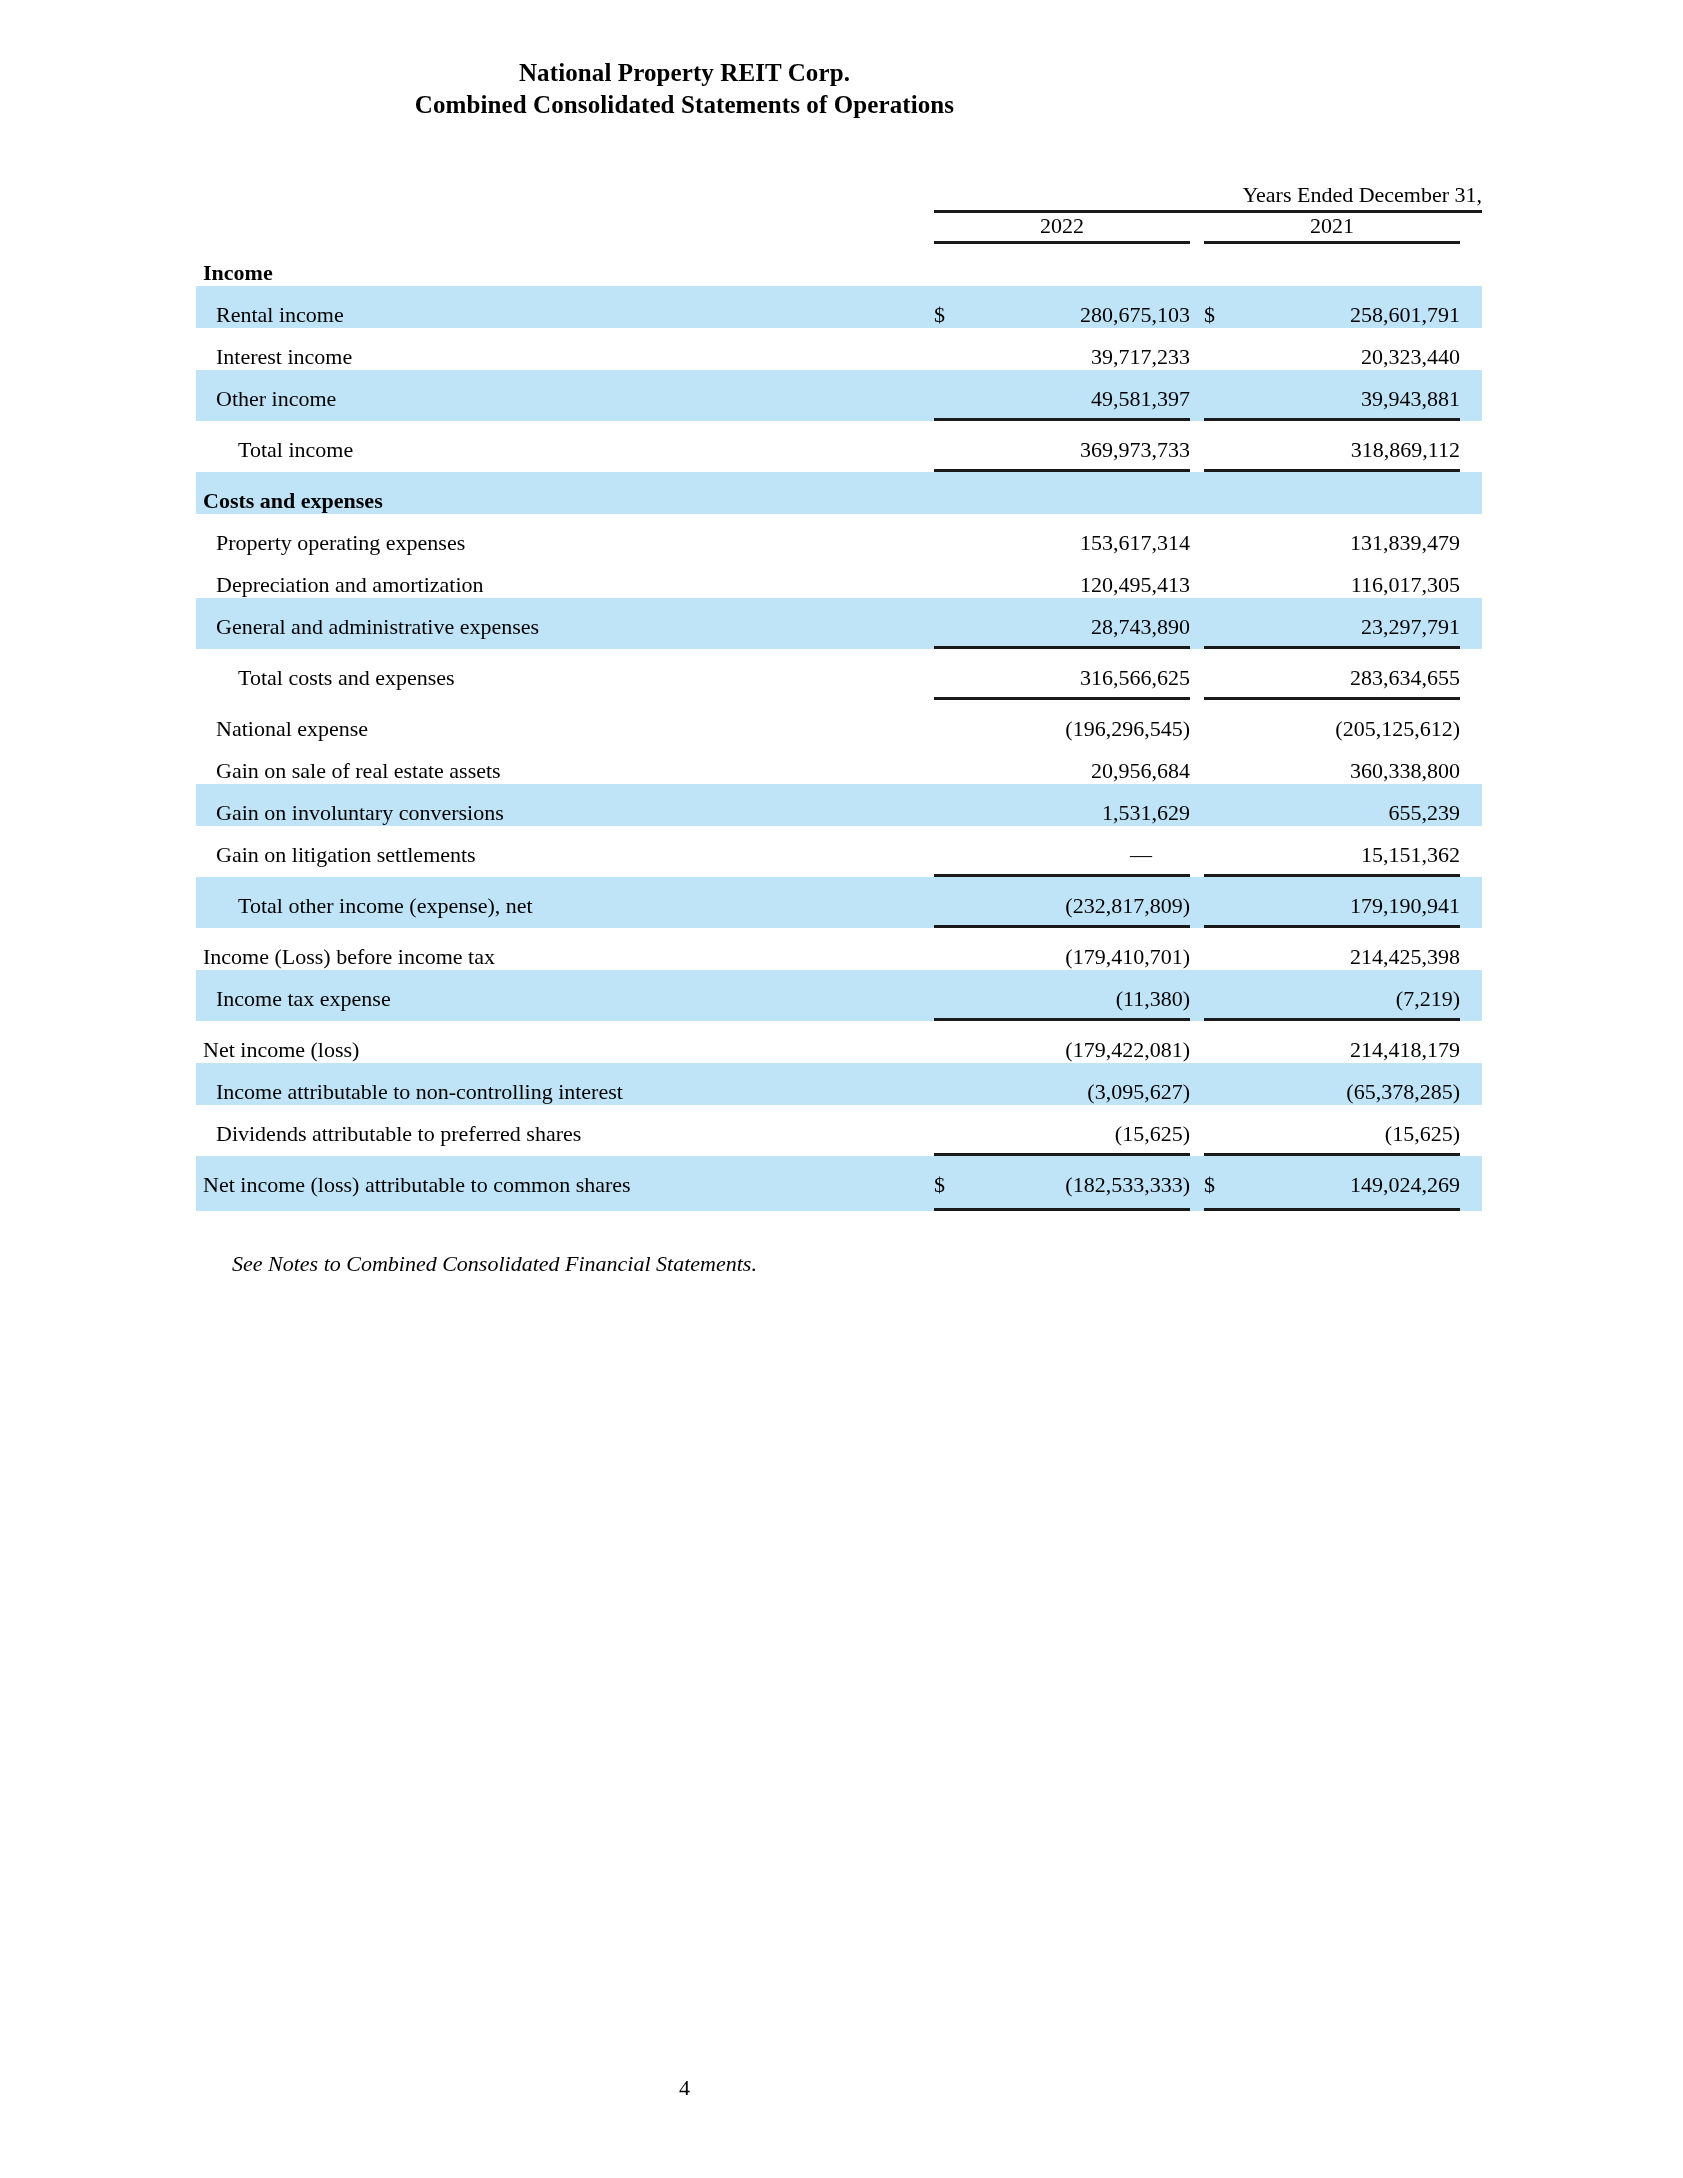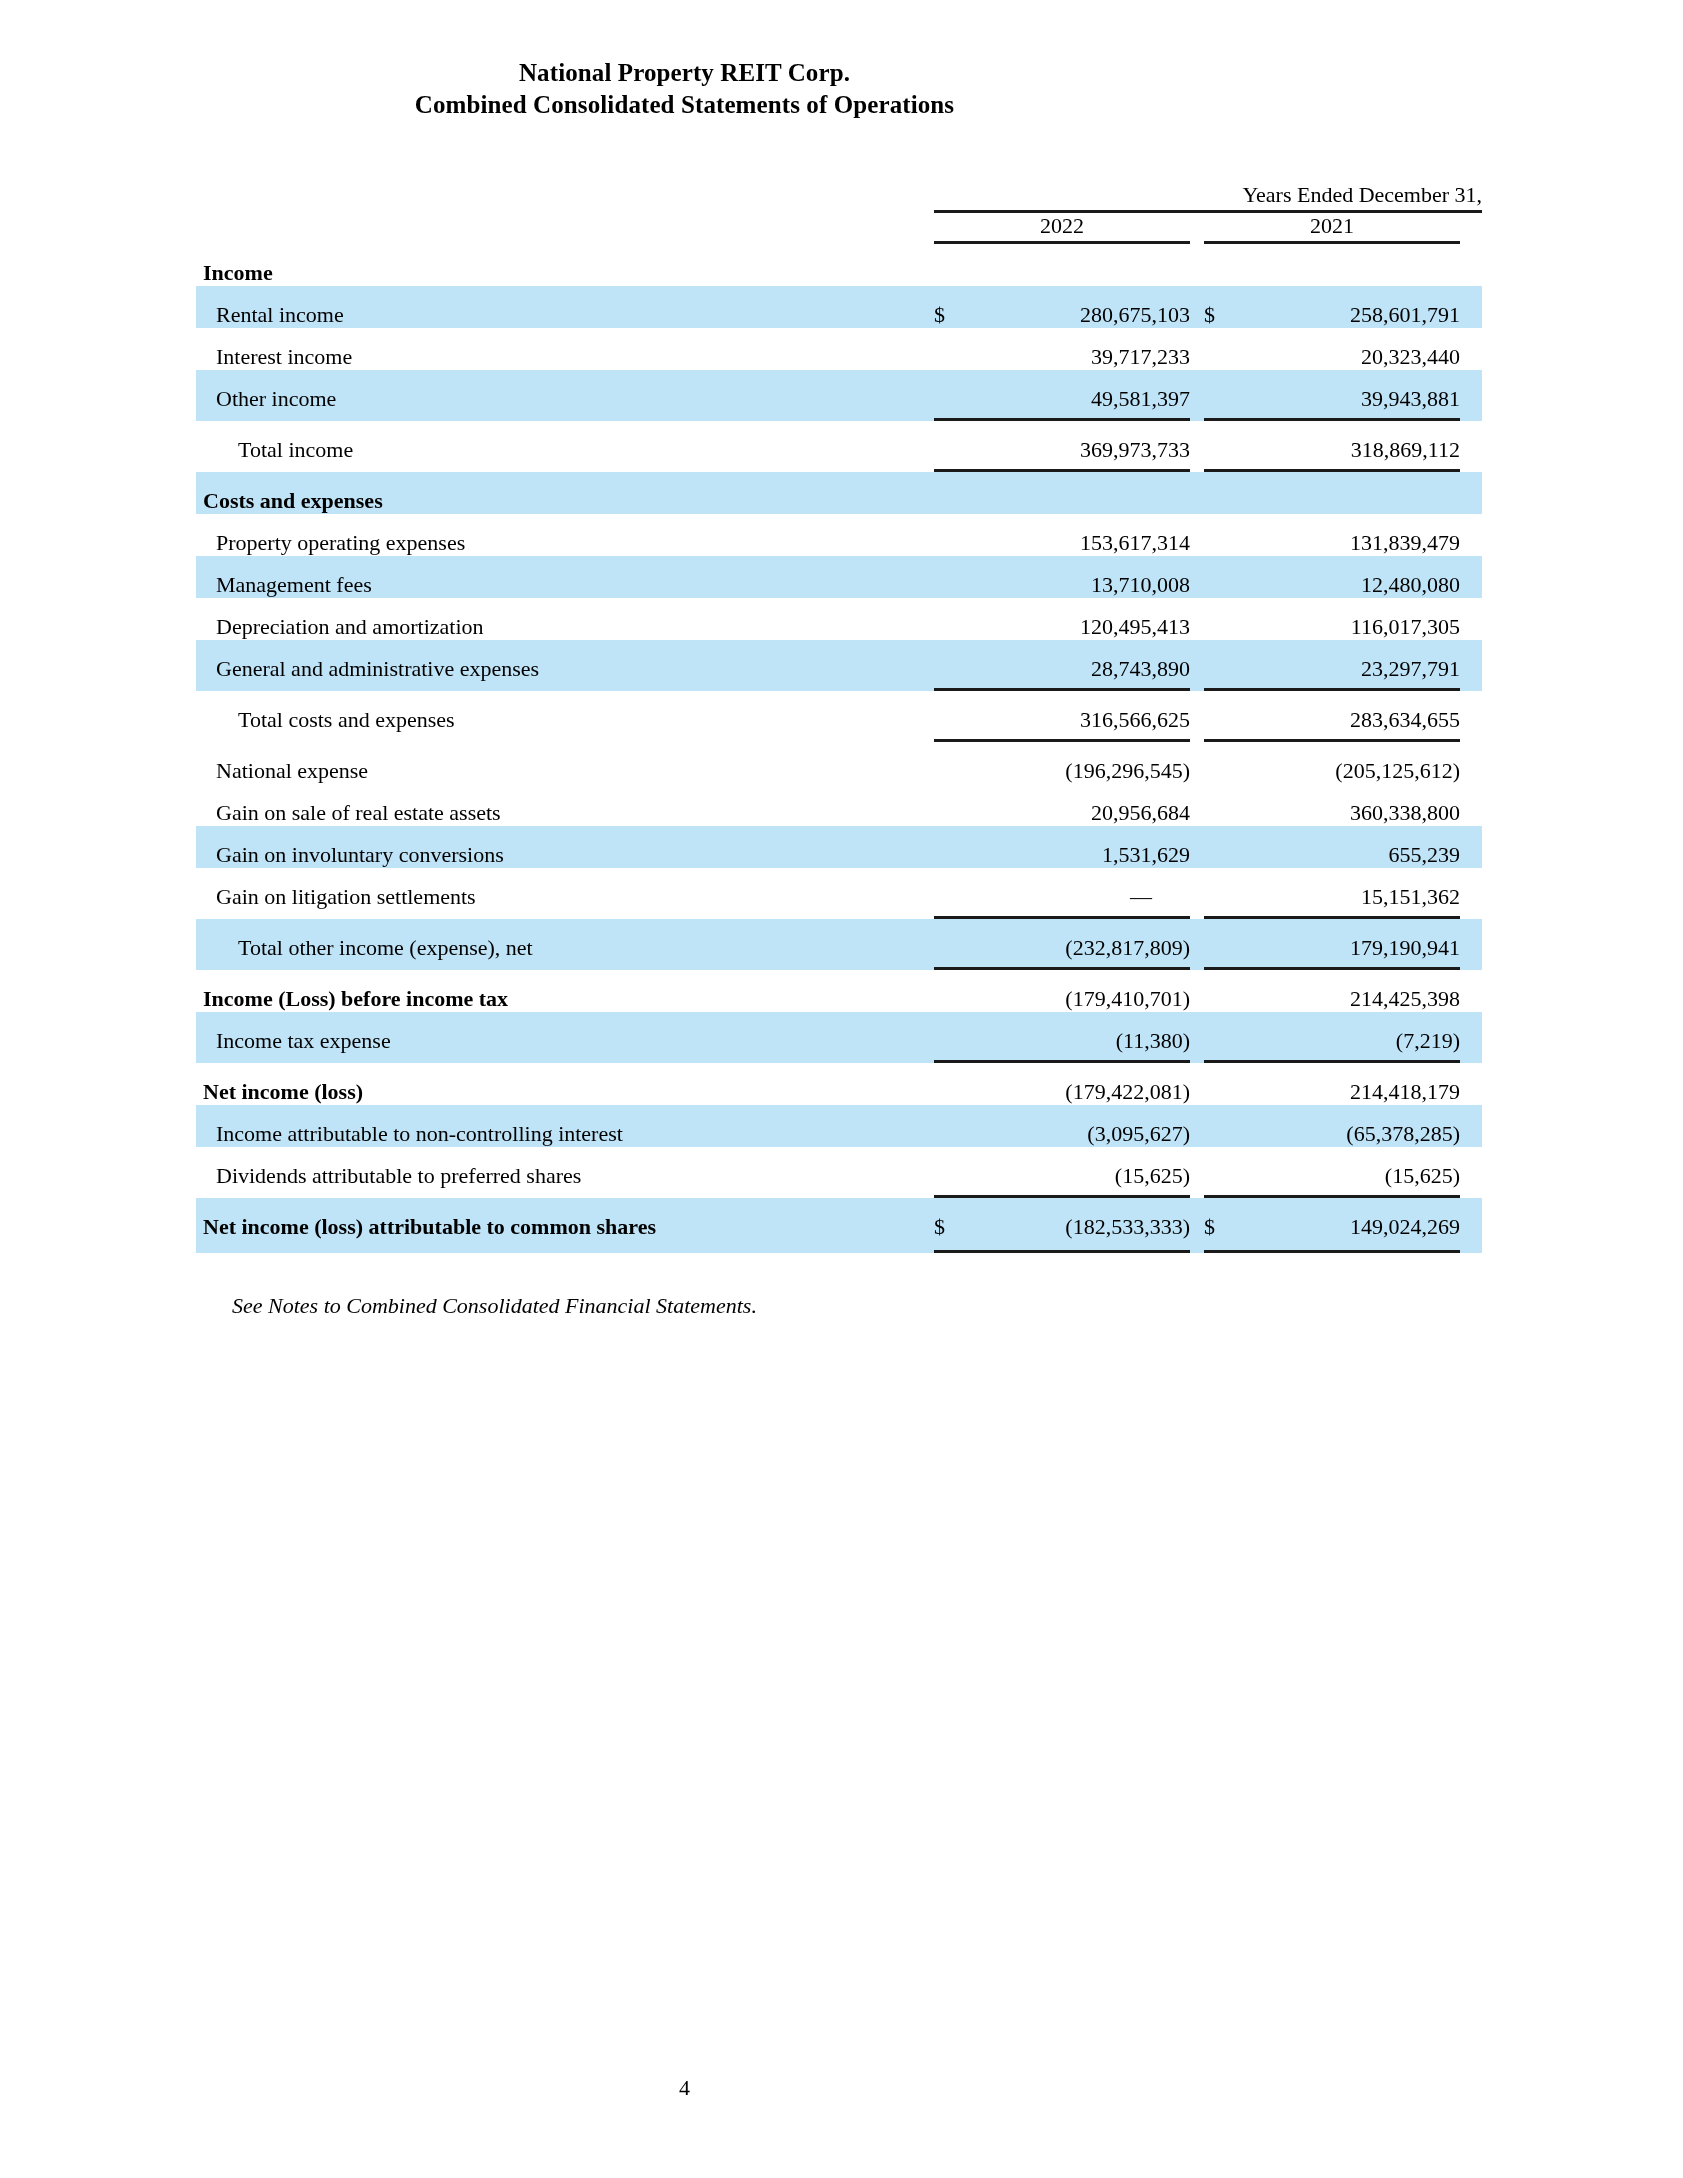--- a/index.html
+++ b/index.html
@@ -89,21 +89,21 @@
   
   tr.row td { height: 42px; }
 
   .lbl {
     padding-left: 7px;
     white-space: nowrap;
   }
   .lbl.section { font-weight: bold; padding-left: 7px; }
   .lbl.item    { padding-left: 20px; }
   .lbl.total   { padding-left: 42px; }
-  .lbl.bold    { font-weight: bold; padding-left: 7px; }
+  .lbl.bold    { font-weight: normal; padding-left: 7px; }
   .lbl.sub     { padding-left: 20px; }
 
   .cur {
     text-align: left;
     padding-left: 8px;
     white-space: nowrap;
   }
   .num {
     text-align: right;
     padding-right: 7px;
@@ -284,29 +284,20 @@
           </tr>
           <tr class="row">
             <td class="lbl item">Property operating expenses</td>
             <td class="cur"></td>
             <td class="num">153,617,314</td>
             <td></td>
             <td class="cur"></td>
             <td class="num">131,839,479</td>
             <td></td>
           </tr>
-          <tr class="row hl">
-            <td class="lbl item">Management fees</td>
-            <td class="cur"></td>
-            <td class="num">13,710,008</td>
-            <td></td>
-            <td class="cur"></td>
-            <td class="num">12,480,080</td>
-            <td></td>
-          </tr>
           <tr class="row">
             <td class="lbl item">Depreciation and amortization</td>
             <td class="cur"></td>
             <td class="num">120,495,413</td>
             <td></td>
             <td class="cur"></td>
             <td class="num">116,017,305</td>
             <td></td>
           </tr>
           <tr class="row hl">

